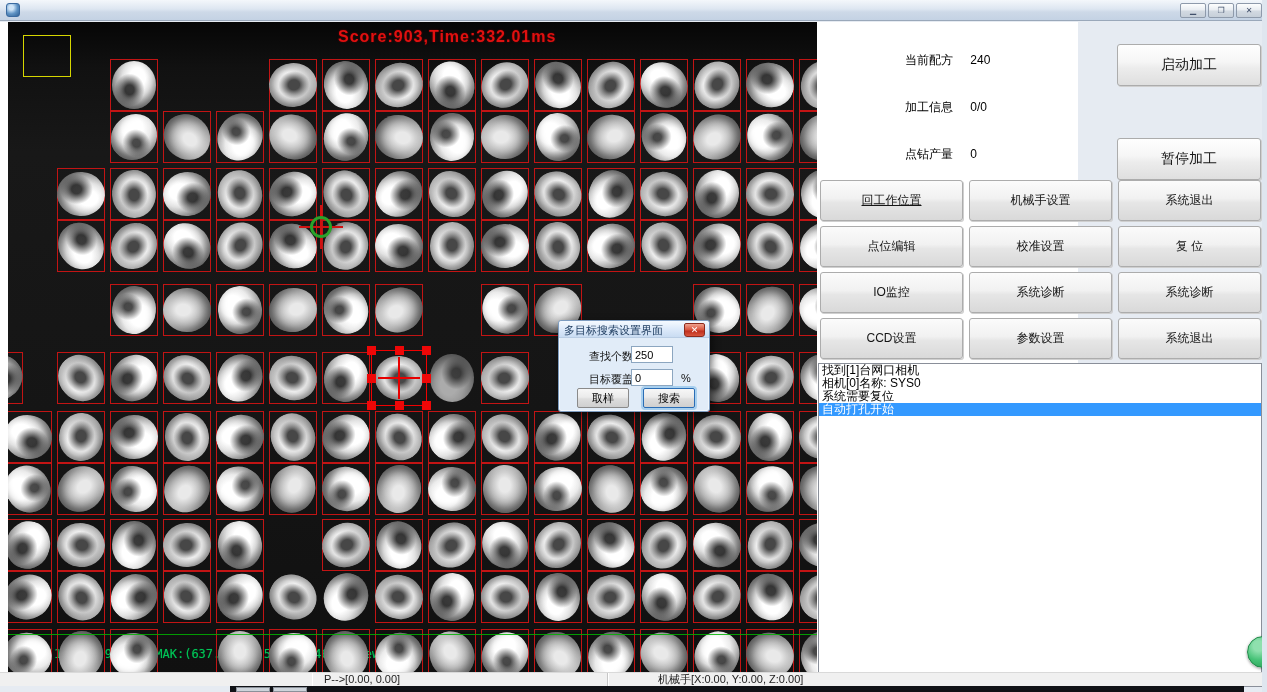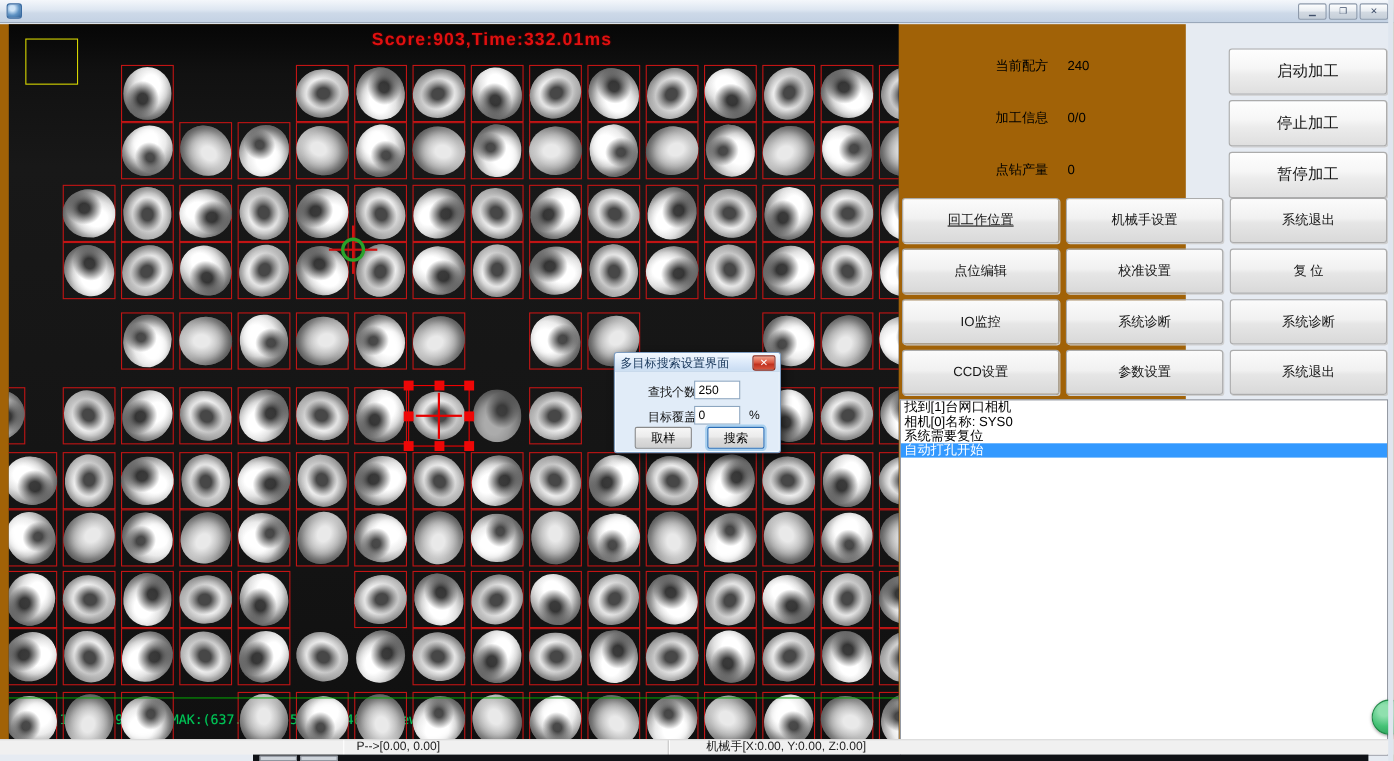--- a/index.html
+++ b/index.html
@@ -9,21 +9,21 @@
 
   
   .titlebar { position:absolute; left:0; top:0; width:1267px; height:21px;
     background:linear-gradient(#f4f7fb,#dde6f1 45%,#cdd9e8 60%,#c4d2e4); border-bottom:1px solid #9aa8ba; }
   .app-icon { position:absolute; left:6px; top:3px; width:14px; height:14px; border-radius:3px;
     background:radial-gradient(circle at 35% 30%, #cfe4f7 0 20%, #5f93c4 55%, #2e5f94); border:1px solid #3a6aa0; }
   .win-controls { position:absolute; right:5px; top:3px; display:flex; gap:2px; }
   .wbtn { width:26px; height:15px; font-size:8px; line-height:13px; text-align:center; color:#41506b;
     background:linear-gradient(#fdfefe,#e8ecf1 48%,#d3dae2 52%,#c6cfd9); border:1px solid #8e9aab; border-radius:2px; cursor:default; }
 
-  .client { position:absolute; left:0; top:22px; width:1078px; height:650px; background:#a16207; }
+  .client { position:absolute; left:0; top:22px; width:1078px; height:650px; background:#ffffff; }
 
   
   .camera { position:absolute; left:8px; top:0; width:809px; height:650px; overflow:hidden;
     background:linear-gradient(180deg,#060606 0%, #111 7%, #181818 20%, #151515 60%, #101010 100%); }
   .score { position:absolute; left:330px; top:6px; font-size:16px; font-weight:bold; letter-spacing:1px;
     color:#e01010; text-shadow:0 0 2px #600; white-space:nowrap; }
   .osd { position:absolute; left:10px; top:625px; font-size:12px; font-family:"DejaVu Sans Mono",monospace;
     color:#00c455; text-shadow:0 0 1px #063; white-space:nowrap; letter-spacing:0; }
   .bead { position:absolute; border-radius:50%;
     box-shadow:inset 0 -5px 9px rgba(0,0,0,.4), inset 0 3px 5px rgba(255,255,255,.25); }
@@ -450,21 +450,20 @@
     <div class="info-row" style="top:77px;">
       <span class="lbl">加工信息</span>
       <span class="val">0/0</span>
     </div>
     <div class="info-row" style="top:124px;">
       <span class="lbl">点钻产量</span>
       <span class="val">0</span>
     </div>
 
     <div class="btn big" style="top:22px;">启动加工</div>
-    <div class="btn big" style="top:69px;">停止加工</div>
     <div class="btn big" style="top:116px;">暂停加工</div>
 
     <div id="grid-buttons">
         <div class="btn" style="left: 820px; top: 158px; width: 143px; height: 41px; text-decoration: underline;">回工作位置</div>
         <div class="btn" style="left: 969px; top: 158px; width: 143px; height: 41px;">机械手设置</div>
         <div class="btn" style="left: 1118px; top: 158px; width: 143px; height: 41px;">系统退出</div>
         <div class="btn" style="left: 820px; top: 204px; width: 143px; height: 41px;">点位编辑</div>
         <div class="btn" style="left: 969px; top: 204px; width: 143px; height: 41px;">校准设置</div>
         <div class="btn" style="left: 1118px; top: 204px; width: 143px; height: 41px;">复 位</div>
         <div class="btn" style="left: 820px; top: 250px; width: 143px; height: 41px;">IO监控</div>
@@ -496,20 +495,20 @@
       </div>
       <div class="dlg-btn" style="left:18px; top:67px;">取样</div>
       <div class="dlg-btn focused" style="left:84px; top:67px;">搜索</div>
     </div>
 
     <div class="badge"></div>
   </div>
 
   <div class="statusbar">
     <div class="sb-sec" style="left:312px; width:296px; padding-left:12px;">P--&gt;[0.00, 0.00]</div>
-    <div class="sb-sec" style="left:608px; width:659px; padding-left:34px; border-right:none;">机械手[X:0.00, Y:0.00, Z:0.00]</div>
+    <div class="sb-sec" style="left:608px; width:659px; padding-left:50px; border-right:none;">机械手[X:0.00, Y:0.00, Z:0.00]</div>
   </div>
 
   <div class="taskbar-strip"></div>
   <div class="tb-tab" style="left:236px;"></div>
   <div class="tb-tab" style="left:273px;"></div>
   <div class="frame-right"></div>
 </div>
 
 </body></html>

